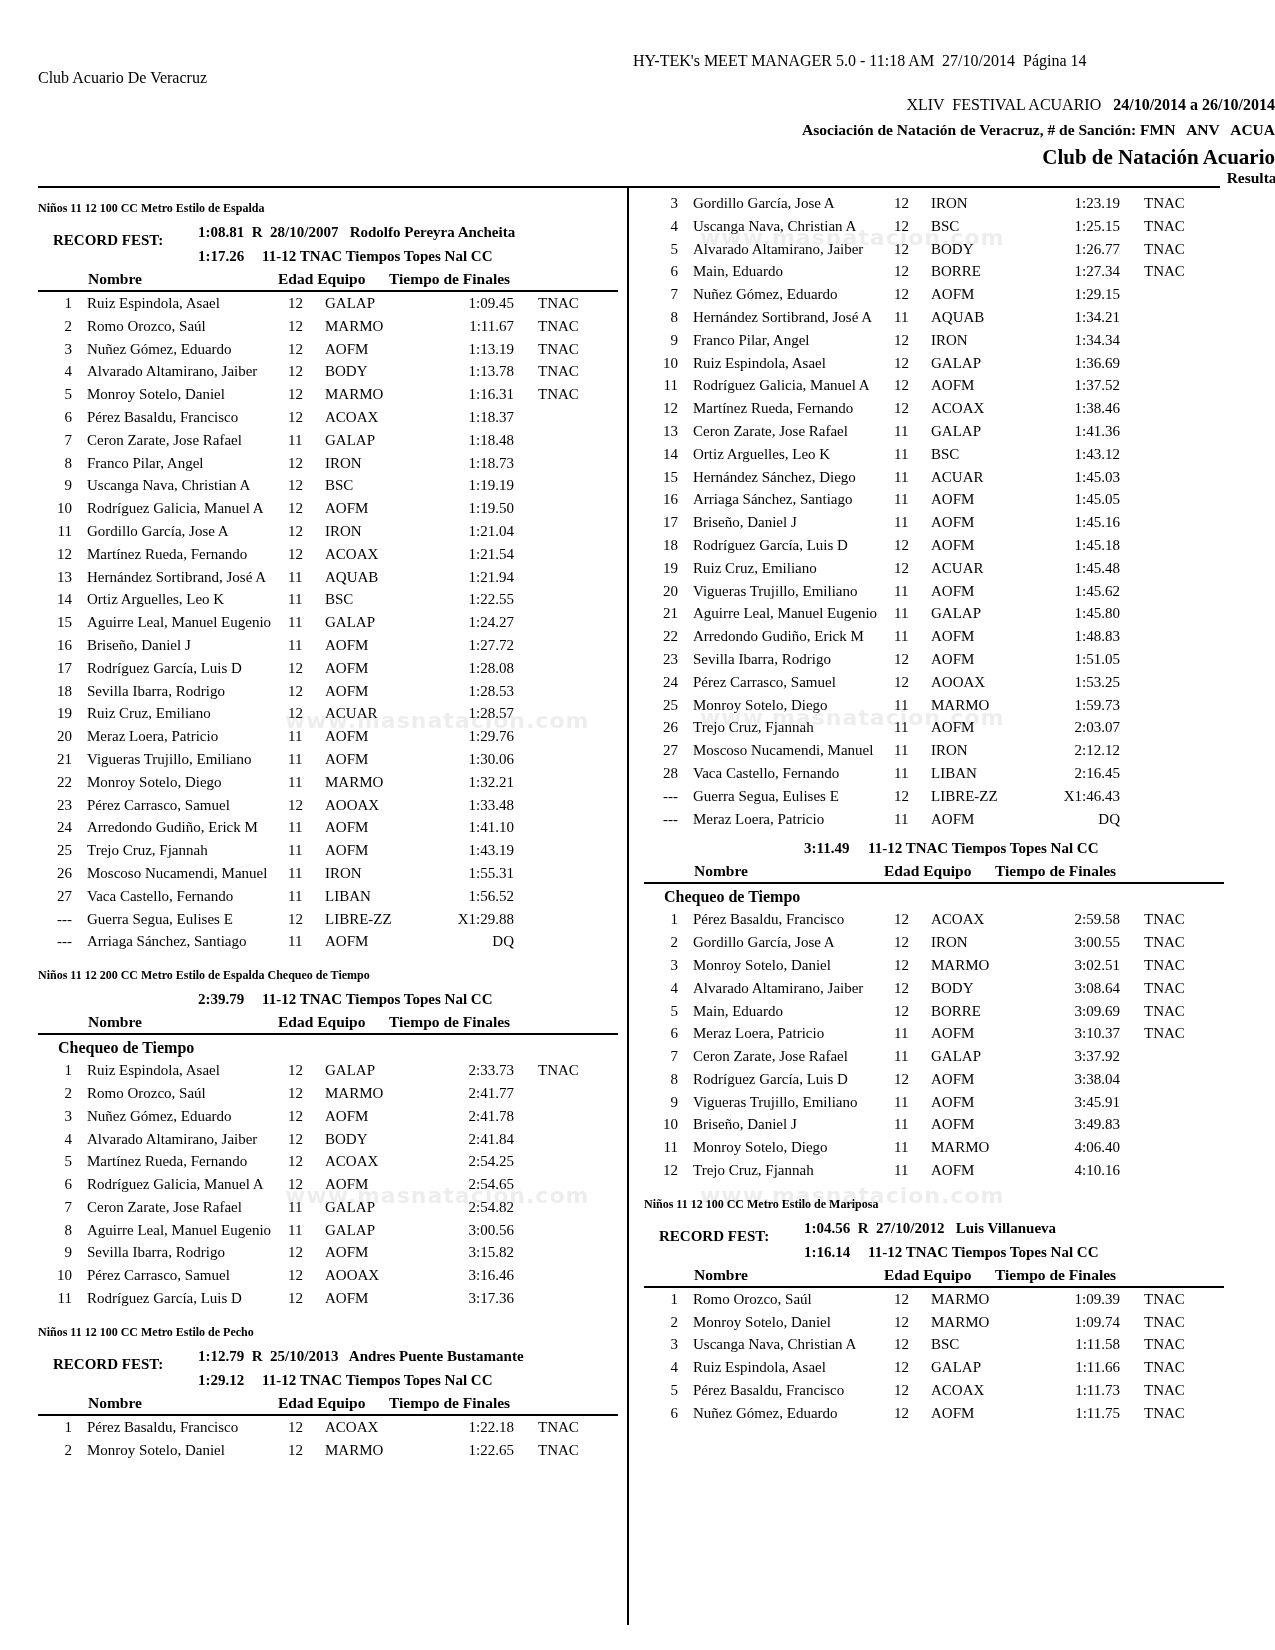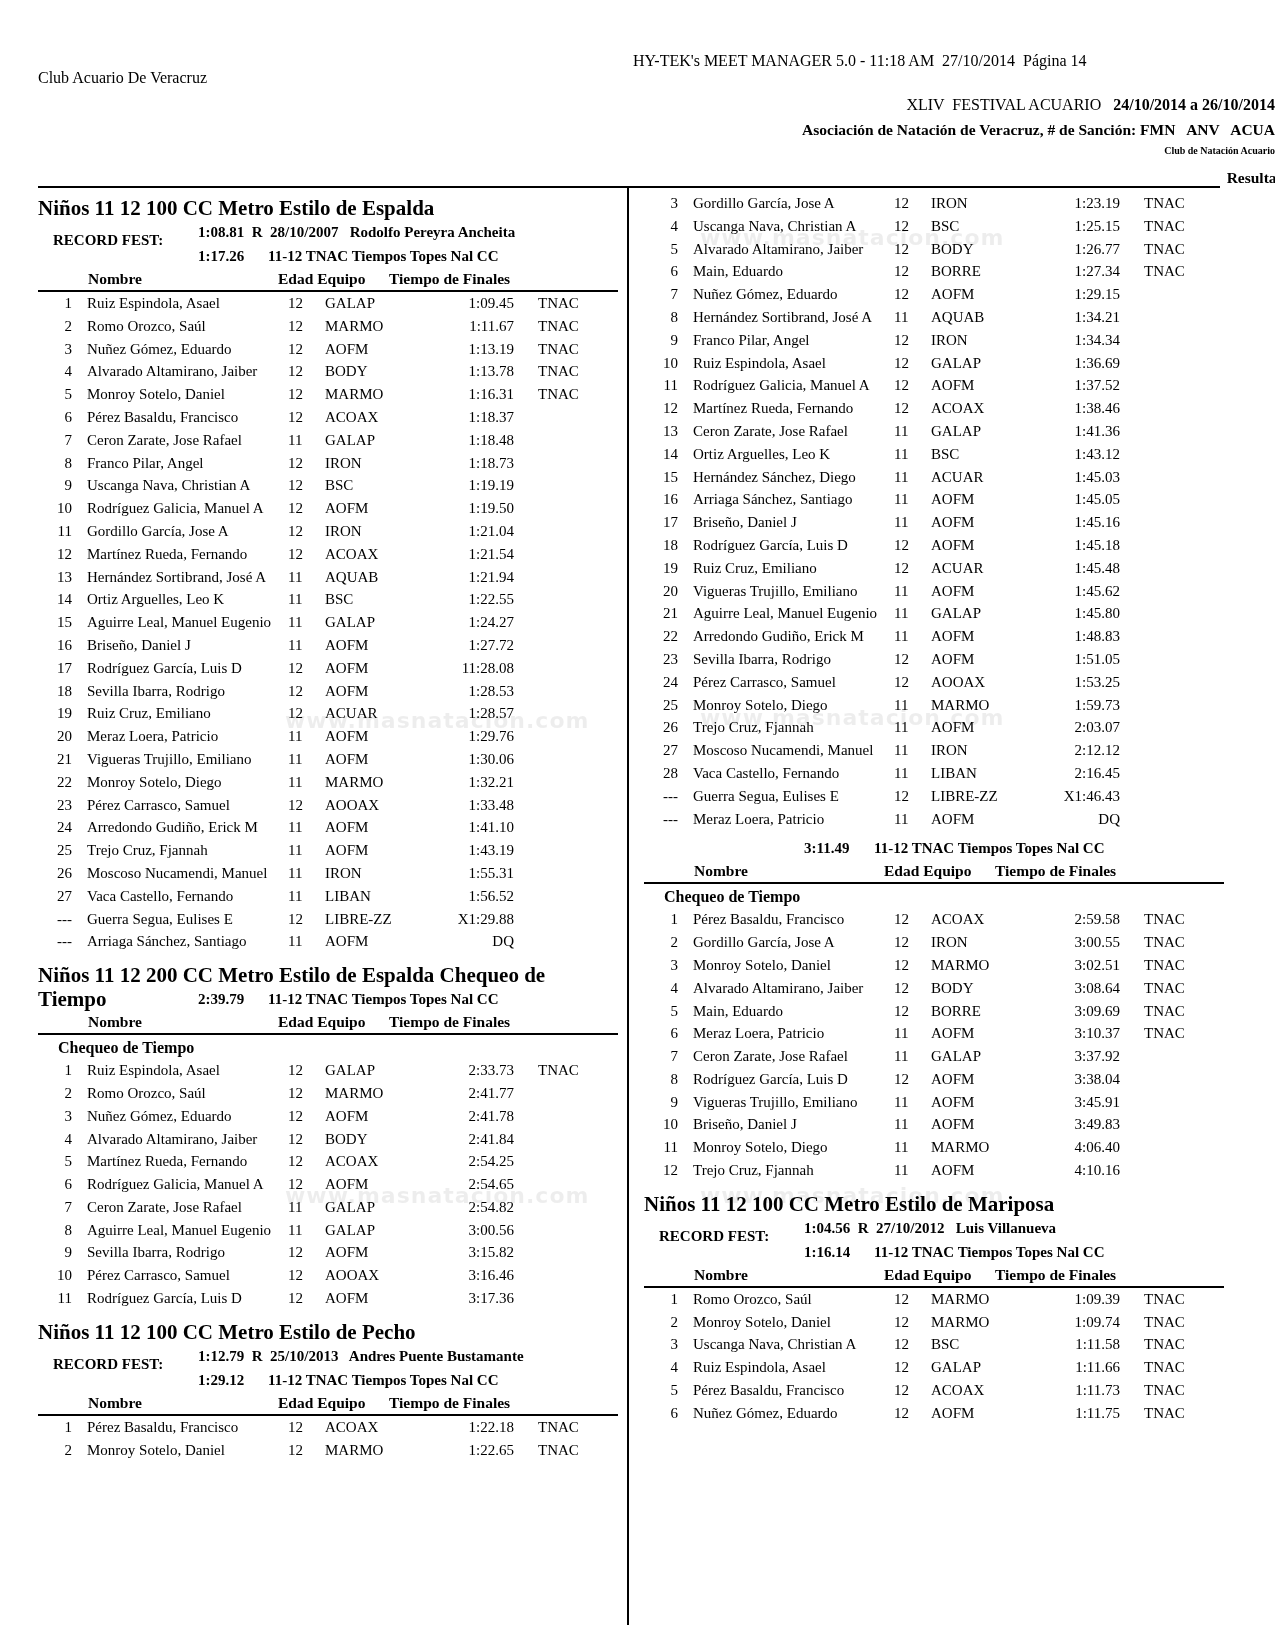--- a/index.html
+++ b/index.html
@@ -6,36 +6,36 @@
   body {
     width: 1275px; height: 1650px; position: relative; overflow: hidden;
     font-family: "Liberation Serif", "DejaVu Serif", serif; color: #000;
   }
   .hdr-left { position: absolute; left: 38px; top: 69px; font-size: 16px; }
   .hdr-right { position: absolute; left: 633px; top: 52px; font-size: 16px; white-space: pre; }
   .title-line { position: absolute; left: 0; width: 1275px; text-align: right; font-weight: bold; white-space: pre; }
   .t1 { top: 96px; font-size: 16px; font-weight: normal; }
   .t1 b { font-weight: bold; }
   .t2 { top: 121px; font-size: 15.5px; }
-  .t3 { top: 145px; font-size: 10px; }
+  .t3 { top: 145px; font-size: 21px; }
   .t4 { top: 169px; font-size: 15.5px; padding-left: 24px; }
   .top-rule { position: absolute; left: 38px; top: 186px; width: 1182px; height: 2px; background: #000; }
   .col-divider { position: absolute; left: 627px; top: 188px; width: 2px; height: 1437px; background: #000; }
 
   .column { position: absolute; top: 192px; }
   .col-left { left: 38px; width: 580px; }
   .col-right { left: 644px; width: 580px; }
 
   .event { margin-bottom: 6px; }
-  .ev-title { font-weight: bold; font-size: 21px; height: 24px; line-height: 24px; padding-top: 4px; }
+  .ev-title { font-weight: bold; font-size: 12px; height: 24px; line-height: 24px; padding-top: 4px; }
   .ev-sub { font-weight: bold; font-size: 15px; height: 24px; line-height: 24px; white-space: pre; position: relative; }
   .rec-label { position: absolute; left: 15px; margin-top: 8px; }
   .rec-text { position: absolute; left: 160px; }
   .cut-time { position: absolute; left: 160px; }
-  .cut-text { position: absolute; left: 230px; }
+  .cut-text { position: absolute; left: 224px; }
   .colhead { position: relative; height: 22px; line-height: 22px; font-weight: bold; font-size: 15.5px; border-bottom: 2px solid #000; }
   .colhead span { position: absolute; top: 0; }
   .ch-name { left: 50px; }
   .ch-edad { left: 240px; }
   .ch-tiempo { left: 351px; }
   .subgroup { font-weight: bold; font-size: 16px; height: 24px; line-height: 26px; padding-left: 20px; }
   .row { position: relative; height: 22.8px; line-height: 22.8px; font-size: 15px; }
   .row span { position: absolute; top: 0; white-space: nowrap; }
   .c-place { left: 0; width: 34px; text-align: right; }
   .c-name { left: 49px; width: 192px; overflow: hidden; }
@@ -193,21 +193,21 @@
         <span class="c-age">11</span>
         <span class="c-team">AOFM</span>
         <span class="c-time">1:27.72</span>
         <span class="c-std"></span>
       </div>
       <div class="row">
         <span class="c-place">17</span>
         <span class="c-name">Rodríguez García, Luis D</span>
         <span class="c-age">12</span>
         <span class="c-team">AOFM</span>
-        <span class="c-time">11:28.08</span>
+        <span class="c-time">1:28.08</span>
         <span class="c-std"></span>
       </div>
       <div class="row">
         <span class="c-place">18</span>
         <span class="c-name">Sevilla Ibarra, Rodrigo</span>
         <span class="c-age">12</span>
         <span class="c-team">AOFM</span>
         <span class="c-time">1:28.53</span>
         <span class="c-std"></span>
       </div>

